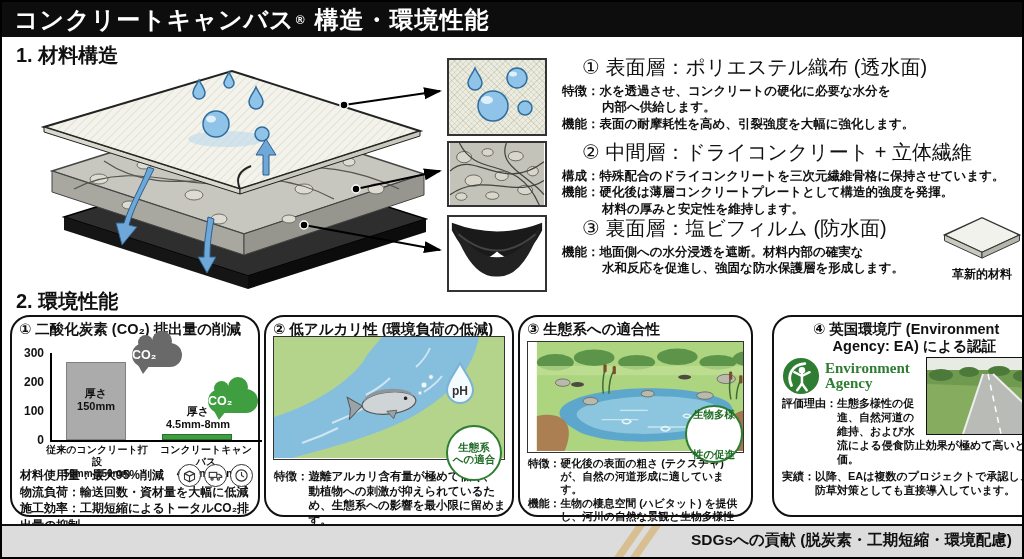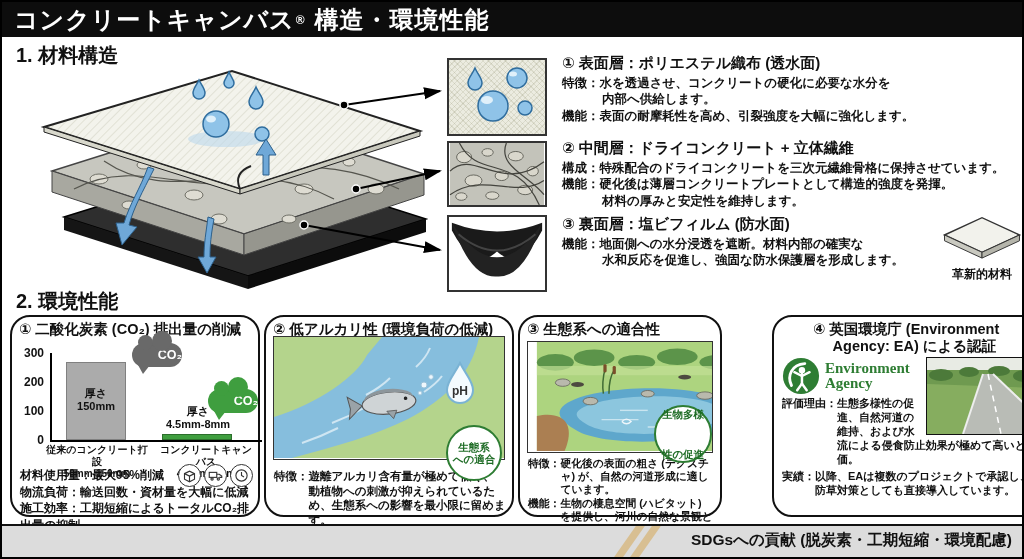--- a/index.html
+++ b/index.html
@@ -15,47 +15,47 @@
   .sec-head{position:absolute;left:14px;font-size:20px;font-weight:bold;}
   
   #diagram{position:absolute;left:2px;top:45px;}
   .thumb{position:absolute;left:445px;width:100px;border:2px solid #333;box-sizing:border-box;background:#fff;overflow:hidden;}
   .t1{top:56px;height:78px;background:
       repeating-linear-gradient(45deg,#f5f5ef 0 3px,#e3e3d8 3px 4px),
       repeating-linear-gradient(-45deg,#f5f5ef 0 3px,#e3e3d8 3px 4px);background-blend-mode:multiply;}
   .t2{top:139px;height:66px;}
   .t3{top:213px;height:77px;}
   .callout{position:absolute;left:560px;width:462px;}
-  .c-title{font-size:15px;font-weight:bold;margin-bottom:2px;}
+  .c-title{font-size:20px;font-weight:normal;margin-bottom:2px;margin-left:20px;}
   .c-line{font-size:12.5px;font-weight:bold;line-height:1.3;}
   .c-cont{margin-left:3.2em;}
   .innov{position:absolute;left:936px;top:208px;width:88px;text-align:center;}
   .innov-label{font-size:12px;font-weight:bold;margin-top:2px;}
   
   .env-box{position:absolute;top:313px;height:202px;border:2px solid #111;border-radius:20px;
            background:#fff;box-sizing:border-box;}
   .b1{left:8px;width:250px;}  .b2{left:262px;width:250px;}
-  .b3{left:516px;width:204px;} .b4{left:770px;width:276px;padding-left:32px;}
+  .b3{left:516px;width:235px;} .b4{left:770px;width:276px;padding-left:32px;}
   .env-title{font-size:14.5px;font-weight:bold;padding:4px 7px 0 7px;line-height:1.15;}
   
   .chart{position:absolute;left:2px;top:26px;width:244px;height:122px;}
   .plot{position:absolute;left:36px;top:10px;width:194px;height:87px;
         border-left:2px solid #000;border-bottom:2px solid #000;padding-left:16px;}
   .ytick{position:absolute;left:0;width:30px;text-align:right;font-size:12px;font-weight:bold;}
   .bar{position:absolute;bottom:0;}
   .bar.bb1{left:14px;width:60px;border:1px solid #808080;box-sizing:border-box;}
   .bar.bb2{left:110px;width:70px;border:1px solid #2c6e2c;box-sizing:border-box;}
   .bar1-label{position:absolute;left:14px;width:60px;bottom:26px;text-align:center;
               font-size:11px;font-weight:bold;line-height:1.25;}
   .bar2-label{position:absolute;left:96px;width:100px;bottom:9px;text-align:center;
               font-size:11px;font-weight:bold;line-height:1.2;}
   .xl{position:absolute;top:101px;text-align:center;font-size:10px;font-weight:bold;line-height:1.2;}
   .xl1{left:28px;width:110px;} .xl2{left:142px;width:100px;}
   .cloud{position:absolute;width:50px;height:24px;border-radius:13px;color:#fff;font-weight:bold;
-         font-size:12.5px;text-align:right;line-height:25px;}
+         font-size:12.5px;text-align:left;line-height:25px;}
   .cloud::before{content:"";position:absolute;top:-8px;left:6px;width:15px;height:15px;background:inherit;border-radius:50%;}
   .cloud::after{content:"";position:absolute;top:-12px;left:20px;width:20px;height:20px;background:inherit;border-radius:50%;}
   .cloud .tail{position:absolute;bottom:-7px;left:6px;width:0;height:0;
                border-left:5px solid transparent;border-right:7px solid transparent;}
   .cloud-gray{background:#696969;left:118px;top:0;}
   .cloud-gray .tail{border-top:9px solid #696969;}
   .cloud-green{background:#3f9e3f;left:194px;top:46px;}
   .cloud-green .tail{border-top:9px solid #3f9e3f;}
   .bullets{position:absolute;left:8px;right:6px;top:150px;font-size:12px;font-weight:bold;line-height:1.38;}
   .mini-icons{position:absolute;right:5px;top:147px;display:flex;gap:3px;}

